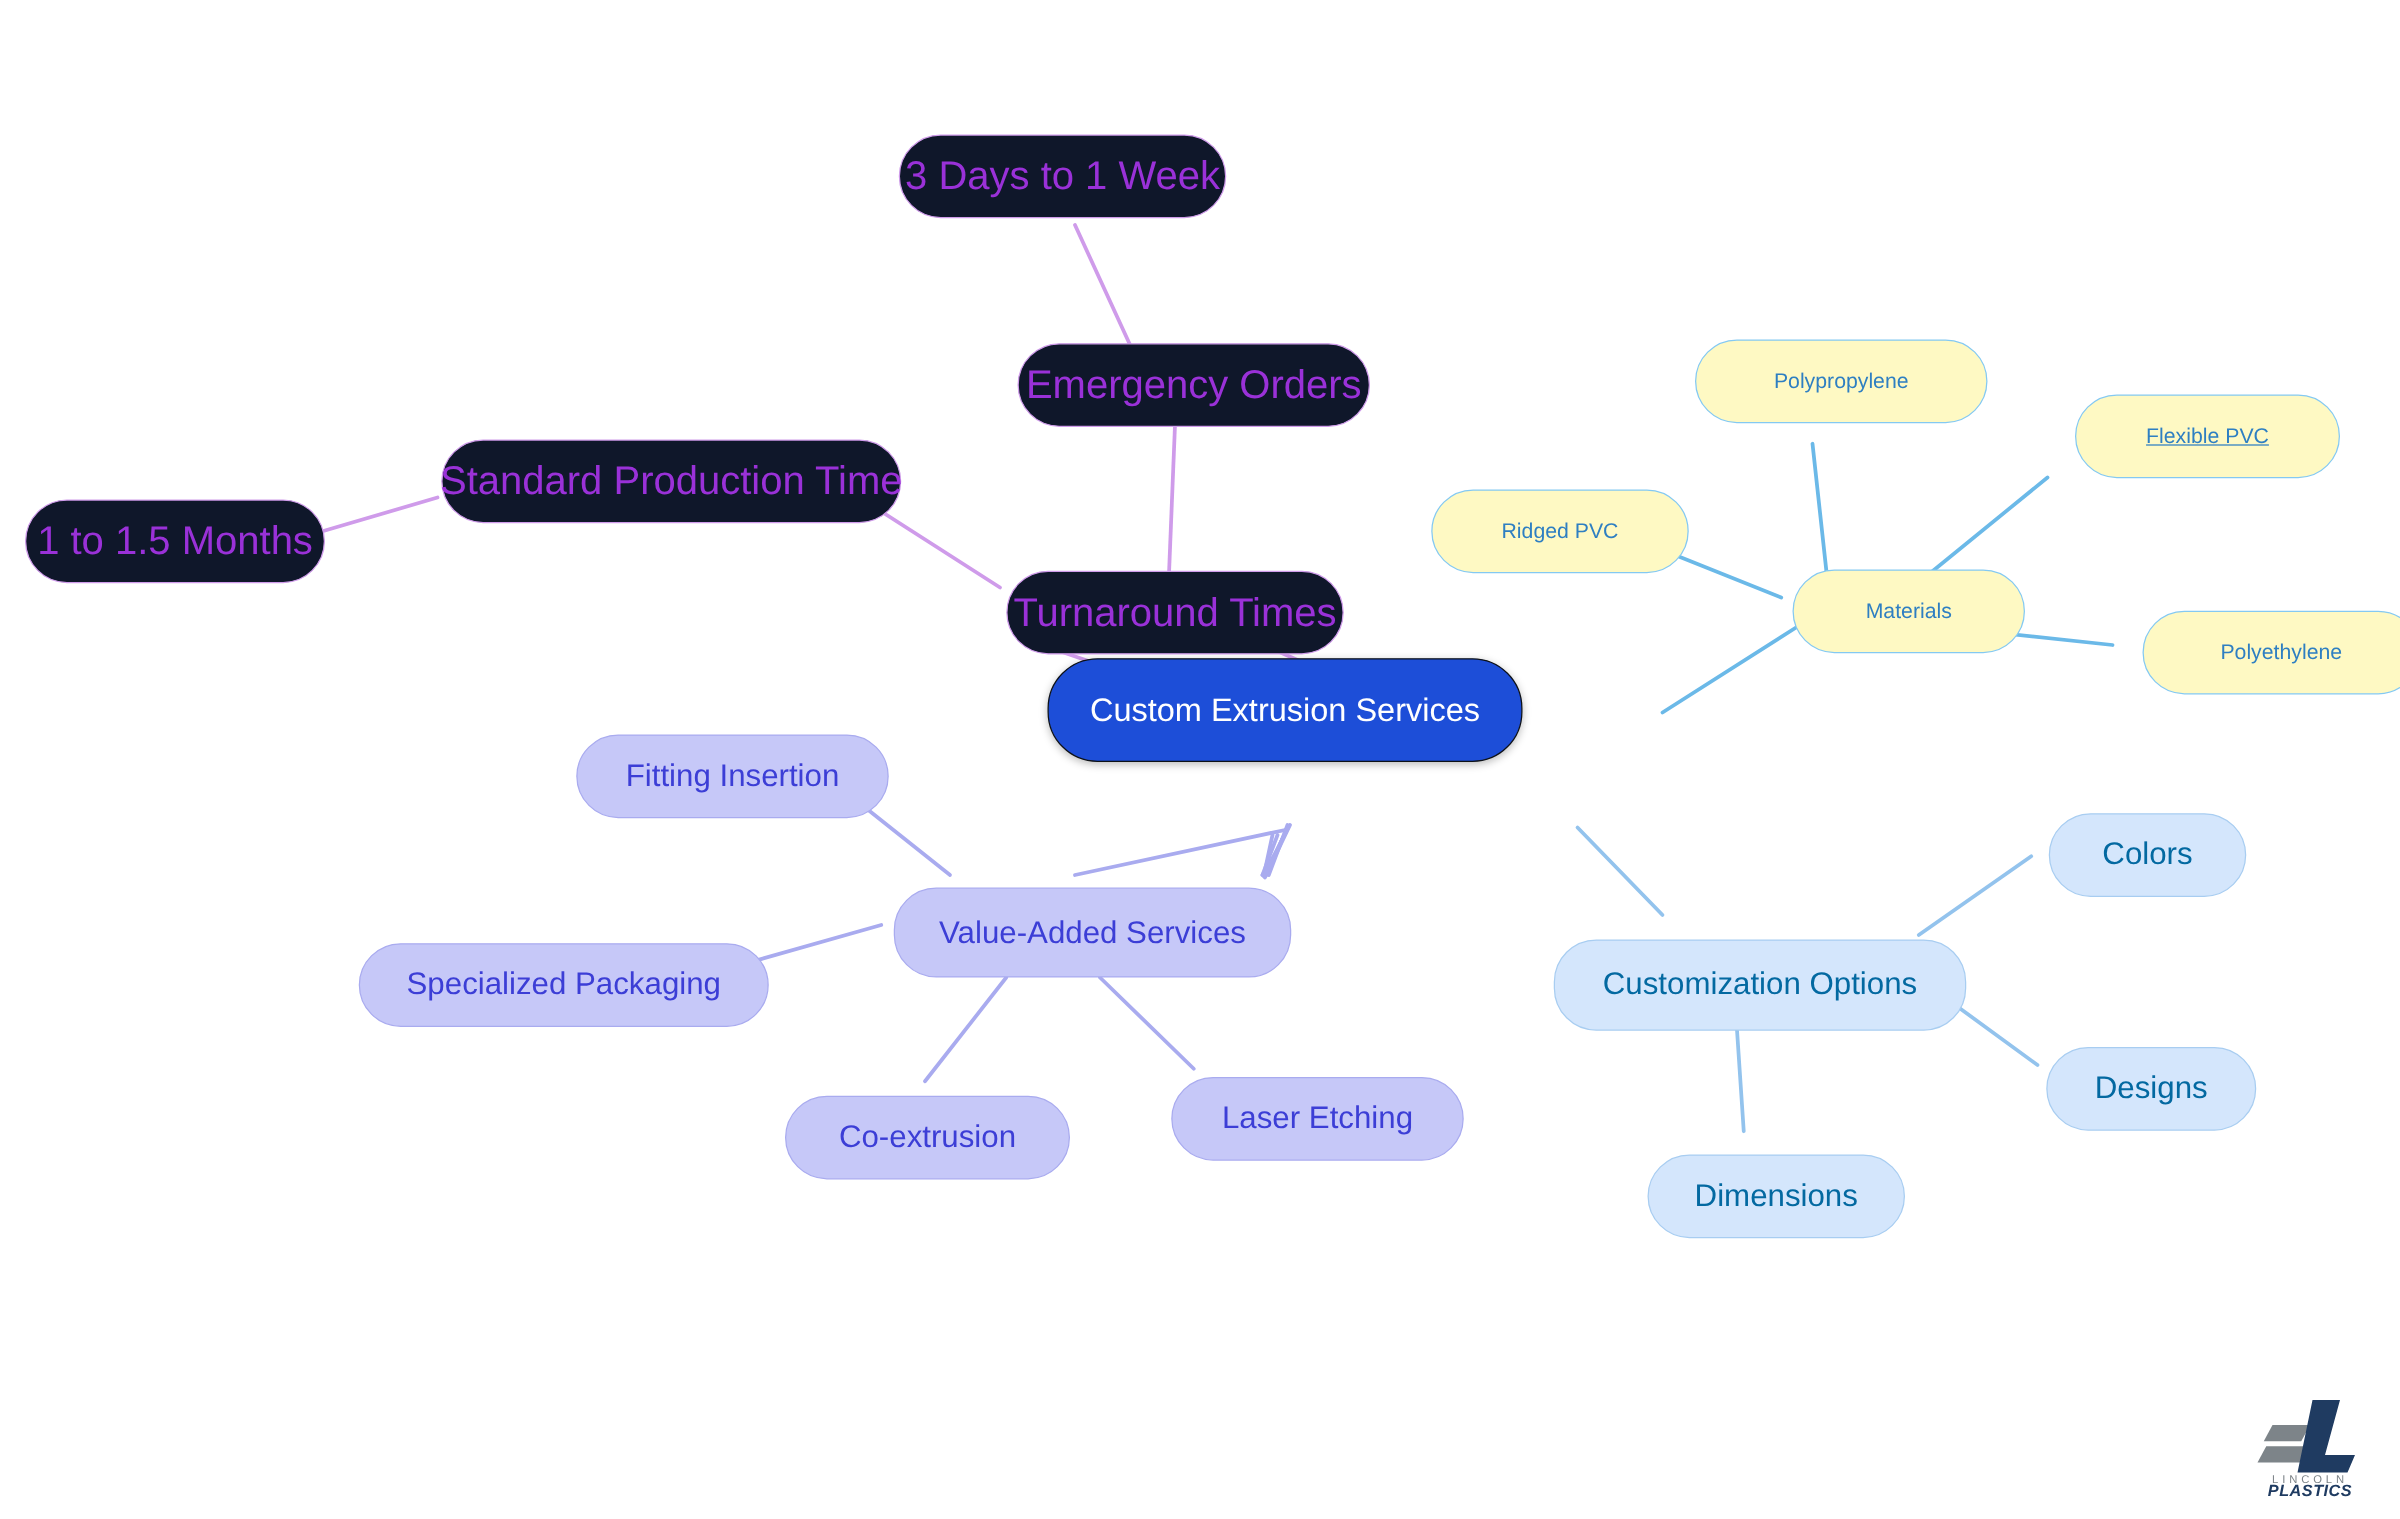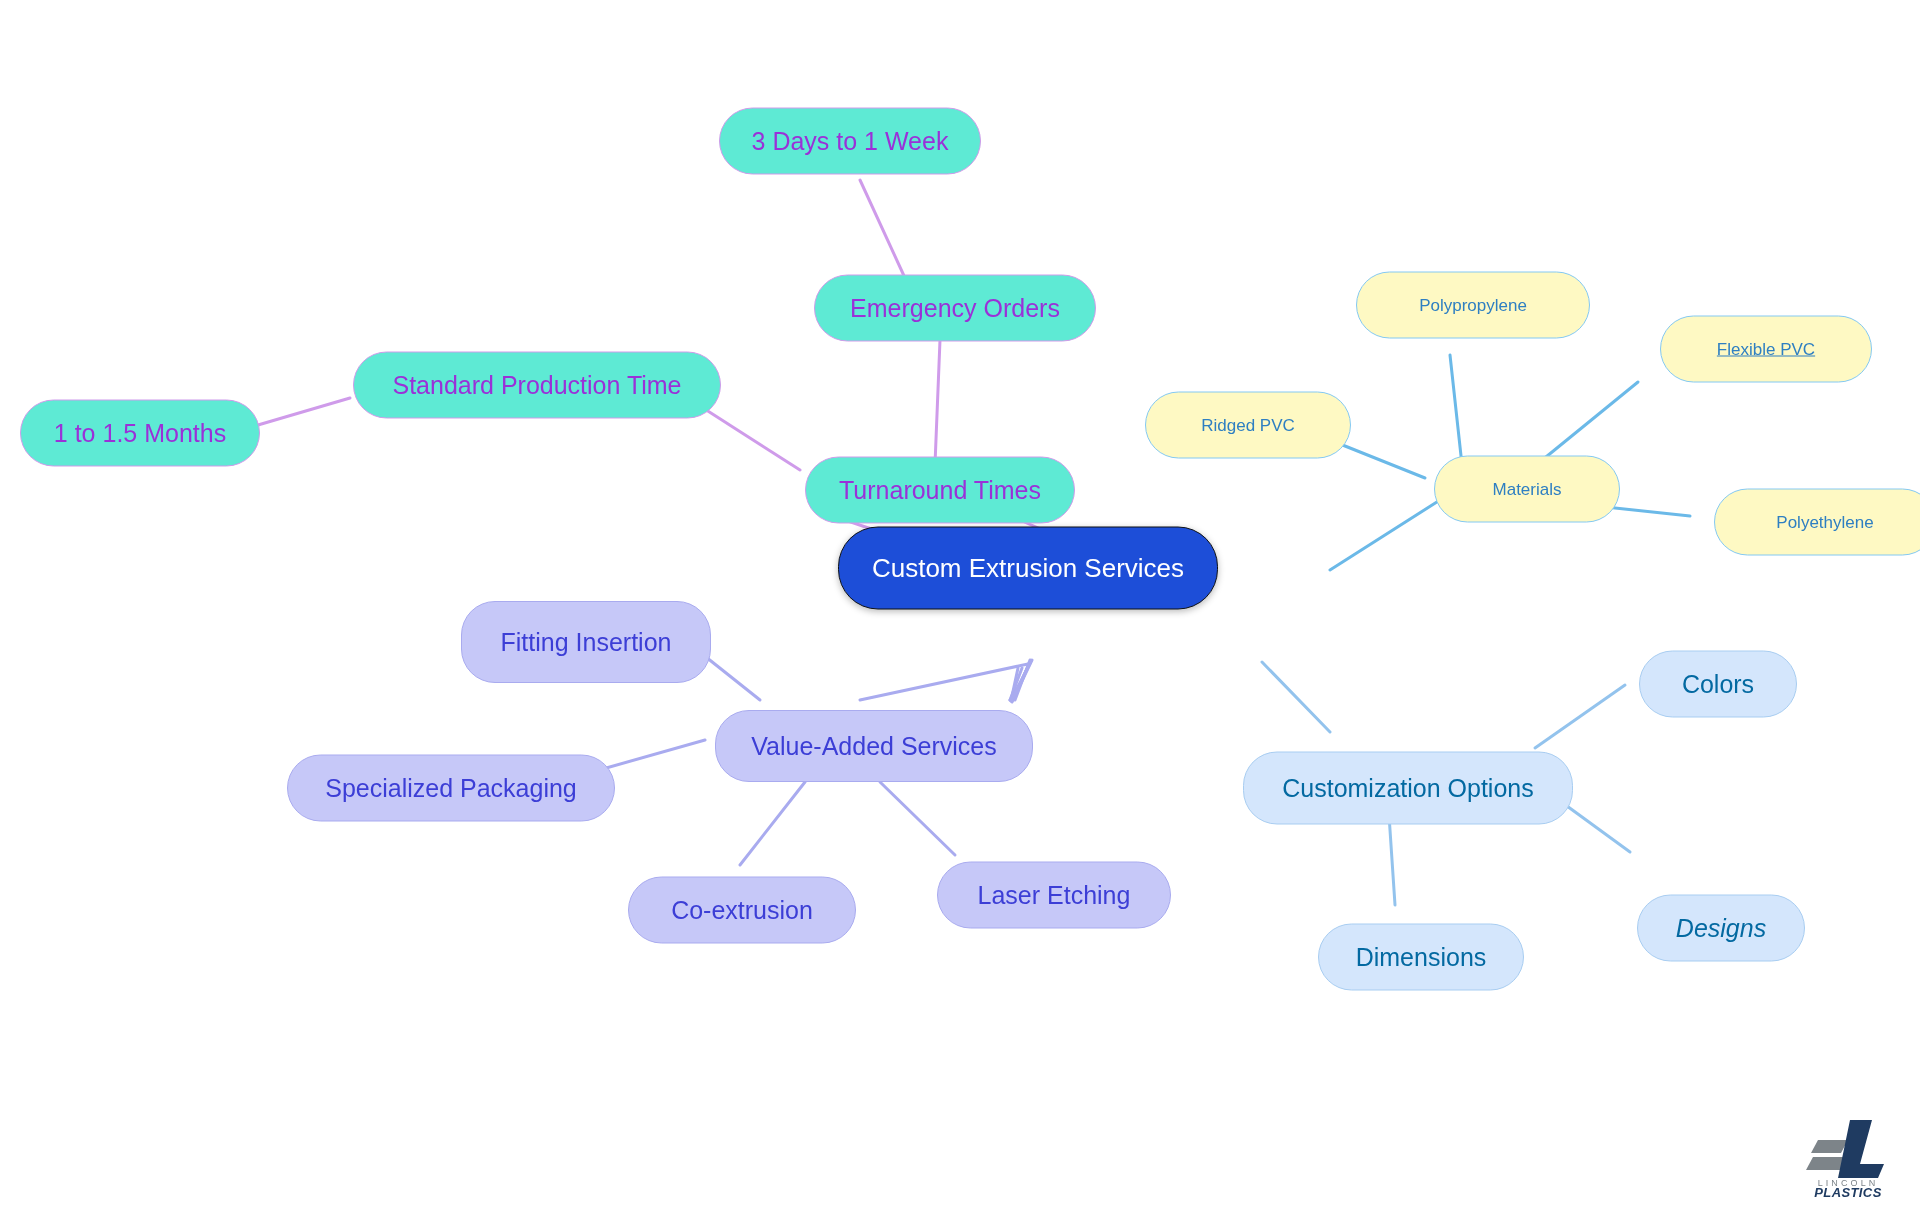--- a/index.html
+++ b/index.html
@@ -44,24 +44,24 @@
   }
   .node-root {
     background: #1d4ed8;
     border-color: #0d1117;
     color: #ffffff;
     font-size: 26px;
     border-radius: 40px;
     box-shadow: 0 2px 7px rgba(0,0,0,0.28);
   }
   .node-violet {
-    background: #5eead4;
+    background: #0f172a;
     border-color: #cf9bea;
     color: #9a31d8;
-    font-size: 25px;
+    font-size: 32px;
   }
   .node-blue {
     background: #fef9c3;
     border-color: #84c9f2;
     color: #2e7fc2;
     font-size: 17px;
   }
   .node-indigo {
     background: #c6c8f8;
     border-color: #a9abef;
@@ -146,27 +146,27 @@
   <div class="node node-blue" style="left:1473px; top:305px; width:234px; height:67px; transform:translate(-50%,-50%);">Polypropylene</div>
 
   <div class="node node-blue" style="left:1766px; top:349px; width:212px; height:67px; transform:translate(-50%,-50%);text-decoration:underline;">Flexible PVC</div>
 
   <div class="node node-blue" style="left:1825px; top:522px; width:222px; height:67px; transform:translate(-50%,-50%);">Polyethylene</div>
 
   <div class="node node-paleblue" style="left:1408px; top:776px; width:330px; height:73px; transform:translate(-50%,-50%);margin-top:12px;">Customization Options</div>
 
   <div class="node node-paleblue" style="left:1718px; top:684px; width:158px; height:67px; transform:translate(-50%,-50%);">Colors</div>
 
-  <div class="node node-paleblue" style="left:1721px; top:928px; width:168px; height:67px; transform:translate(-50%,-50%);font-style:italic;">Designs</div>
+  <div class="node node-paleblue" style="left:1721px; top:871px; width:168px; height:67px; transform:translate(-50%,-50%);">Designs</div>
 
   <div class="node node-indigo" style="left:874px; top:746px; width:318px; height:72px; transform:translate(-50%,-50%);">Value-Added Services</div>
 
   <div class="node node-paleblue" style="left:1421px; top:957px; width:206px; height:67px; transform:translate(-50%,-50%);">Dimensions</div>
 
-  <div class="node node-indigo" style="left:586px; top:621px; width:250px; height:82px; transform:translate(-50%,-50%);margin-top:21px;">Fitting Insertion</div>
+  <div class="node node-indigo" style="left:586px; top:621px; width:250px; height:67px; transform:translate(-50%,-50%);">Fitting Insertion</div>
 
   <div class="node node-indigo" style="left:451px; top:788px; width:328px; height:67px; transform:translate(-50%,-50%);">Specialized Packaging</div>
 
   <div class="node node-indigo" style="left:742px; top:910px; width:228px; height:67px; transform:translate(-50%,-50%);">Co-extrusion</div>
 
   <div class="node node-indigo" style="left:1054px; top:895px; width:234px; height:67px; transform:translate(-50%,-50%);">Laser Etching</div>
 
   <svg id="brand-logo" viewBox="0 0 96 86" xmlns="http://www.w3.org/2000/svg">
 
     <polygon points="18,28 48,28 41,41 11,41" fill="#7d8489"></polygon>

